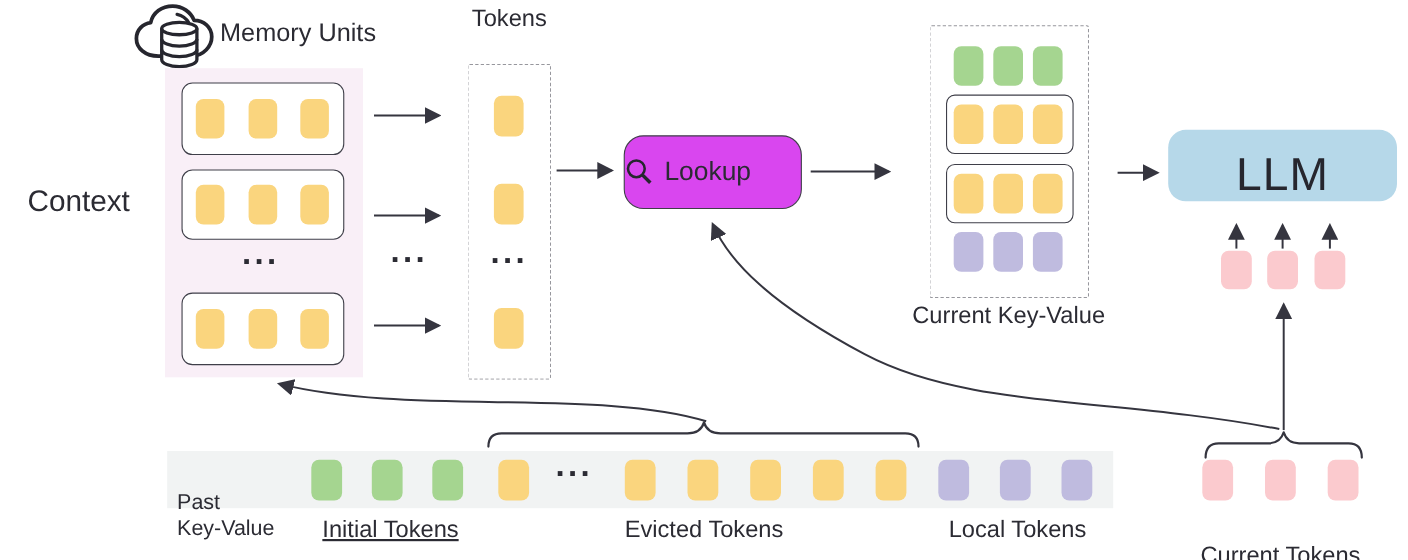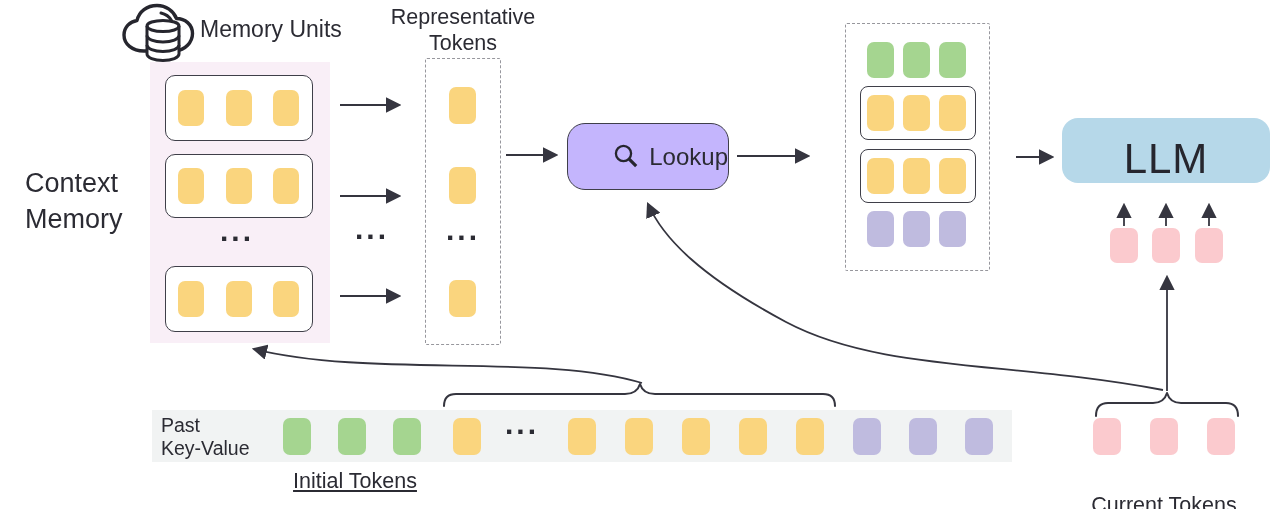--- a/index.html
+++ b/index.html
@@ -6,74 +6,72 @@
   #stage{
     position:relative;width:1280px;height:509px;background:#ffffff;
     font-family:"Liberation Sans","DejaVu Sans",sans-serif;
     color:var(--ink,#2b2b33);overflow:hidden;
   }
   .abs{position:absolute;}
   .label{color:var(--ink,#2b2b33);}
   .big-label{font-size:27px;line-height:1.32;}
   .mid-label{font-size:23px;}
   .sm-label{font-size:21.5px;line-height:1.22;text-align:center;}
-  .tiny-label{font-size:19.5px;line-height:1.18;}
+  .tiny-label{font-size:19.5px;line-height:1.18;margin-top:32px;}
   .dots{font-size:30px;font-weight:700;letter-spacing:3px;line-height:1;color:var(--ink,#2b2b33);}
   .token{position:absolute;border-radius:7px;}
   .tok-yellow{background:var(--token-yellow,#fad57e);}
   .tok-green{background:var(--token-green,#a5d590);}
   .tok-purple{background:var(--token-purple,#bfbbdf);}
   .tok-pink{background:var(--token-pink,#fbcace);}
   .memory-bg{background:var(--memory-bg,#f9eff7);}
   .mu-box{
     position:absolute;background:#fff;border:1.3px solid var(--box-border,#3f3f49);
     border-radius:10px;
   }
   .dashed-box{
     position:absolute;border:1.6px dashed var(--dash-border,#97979d);
     background:transparent;border-radius:2px;
   }
   .lookup-box{
-    position:absolute;background:#c4b5fd;border:1.6px solid var(--box-border,#3f3f49);
-    border-radius:18px;display:flex;align-items:center;justify-content:flex-end;gap:9px;
+    position:absolute;background:#d946ef;border:1.6px solid var(--box-border,#3f3f49);
+    border-radius:18px;display:flex;align-items:center;justify-content:flex-start;gap:9px;
   }
   .lookup-box span{font-size:24px;color:var(--ink,#2b2b33);}
   .llm-box{
     position:absolute;background:var(--llm-blue,#b6d8e9);border-radius:16px;
     display:flex;align-items:center;justify-content:center;
   }
   .llm-box span{font-size:42px;font-weight:500;letter-spacing:1px;color:#26262e;}
   .gray-bar{background:var(--bar-bg,#f1f3f3);}
   svg.overlay{position:absolute;left:0;top:0;pointer-events:none;}
 </style>
 </head>
 <body>
 
 <div id="stage">
 
   <div class="abs label big-label" style="left:25px;top:166px;">
     <div>Context</div>
-    <div>Memory</div>
   </div>
 
   <svg class="abs" style="left:116px;top:1px;" width="86" height="64" viewBox="0 0 86 64">
     <path d="M28,50 C16,50 8,43 8,34 C8,26 14,20.5 21,19.5 C23,10.5 31,4.5 41,4.5 C50,4.5 57.5,10 60.5,17.5 C69,17.5 76.5,23.5 76.5,32.5 C76.5,41.5 69,49 59.5,50 Z" fill="#ffffff" stroke="#26262e" stroke-width="3.4" stroke-linejoin="round"></path>
     <path d="M45,12 Q52,13.5 55.5,19.5" fill="none" stroke="#26262e" stroke-width="3" stroke-linecap="round"></path>
     <g>
       <path d="M31,25 L31,53 C31,56.5 38,59.5 47,59.5 C56,59.5 63,56.5 63,53 L63,25 Z" fill="#ffffff" stroke="none"></path>
       <ellipse cx="47" cy="25" rx="16" ry="5.6" fill="#ffffff" stroke="#26262e" stroke-width="3"></ellipse>
       <path d="M31,25 L31,53 C31,56.5 38,59.5 47,59.5 C56,59.5 63,56.5 63,53 L63,25" fill="none" stroke="#26262e" stroke-width="3"></path>
       <path d="M31,34.5 C31,38 38,41 47,41 C56,41 63,38 63,34.5" fill="none" stroke="#26262e" stroke-width="3"></path>
       <path d="M31,44 C31,47.5 38,50.5 47,50.5 C56,50.5 63,47.5 63,44" fill="none" stroke="#26262e" stroke-width="3"></path>
     </g>
   </svg>
   <div class="abs label mid-label" style="left:200px;top:16px;">Memory Units</div>
 
   <div class="abs label sm-label" style="left:383px;top:4px;width:160px;">
-    <div>Representative</div>
     <div>Tokens</div>
   </div>
 
   <div class="abs memory-bg" style="left:150px;top:62px;width:180px;height:281px;"></div>
 
   <div class="mu-box" style="left:165px;top:75px;width:146px;height:64px;">
     <div class="token tok-yellow" style="left:12px;top:14px;width:26px;height:36px;"></div>
     <div class="token tok-yellow" style="left:60px;top:14px;width:26px;height:36px;"></div>
     <div class="token tok-yellow" style="left:107px;top:14px;width:26px;height:36px;"></div>
   </div>
@@ -120,20 +118,21 @@
       <div class="token tok-yellow" style="left:6px;top:8px;width:27px;height:36px;"></div>
       <div class="token tok-yellow" style="left:42px;top:8px;width:27px;height:36px;"></div>
       <div class="token tok-yellow" style="left:78px;top:8px;width:27px;height:36px;"></div>
     </div>
 
     <div class="token tok-purple" style="left:21px;top:187px;width:27px;height:36px;"></div>
     <div class="token tok-purple" style="left:57px;top:187px;width:27px;height:36px;"></div>
     <div class="token tok-purple" style="left:93px;top:187px;width:27px;height:36px;"></div>
   </div>
   <div class="abs label sm-label" style="left:817px;top:274px;width:200px;">
+    <div>Current Key-Value</div>
   </div>
 
   <div class="llm-box" style="left:1062px;top:118px;width:208px;height:65px;align-items:flex-end;">
     <span>LLM</span>
   </div>
   <div class="token tok-pink" style="left:1110px;top:228px;width:28px;height:35px;"></div>
   <div class="token tok-pink" style="left:1152px;top:228px;width:28px;height:35px;"></div>
   <div class="token tok-pink" style="left:1195px;top:228px;width:28px;height:35px;"></div>
 
   <div class="abs gray-bar" style="left:152px;top:410px;width:860px;height:52px;"></div>
@@ -156,20 +155,22 @@
 
   <div class="token tok-purple" style="left:853px;top:418px;width:28px;height:37px;"></div>
   <div class="token tok-purple" style="left:909px;top:418px;width:28px;height:37px;"></div>
   <div class="token tok-purple" style="left:965px;top:418px;width:28px;height:37px;"></div>
 
   <div class="token tok-pink" style="left:1093px;top:418px;width:28px;height:37px;"></div>
   <div class="token tok-pink" style="left:1150px;top:418px;width:28px;height:37px;"></div>
   <div class="token tok-pink" style="left:1207px;top:418px;width:28px;height:37px;"></div>
 
   <div class="abs label sm-label" style="left:275px;top:468px;width:160px;text-decoration:underline;">Initial Tokens</div>
+  <div class="abs label sm-label" style="left:550px;top:468px;width:180px;">Evicted Tokens</div>
+  <div class="abs label sm-label" style="left:845px;top:468px;width:160px;">Local Tokens</div>
   <div class="abs label sm-label" style="left:1074px;top:468px;width:180px;margin-top:24px;">Current Tokens</div>
 
   <svg class="overlay" width="1280" height="509" viewBox="0 0 1280 509">
     <defs>
       <marker id="ah" viewBox="0 0 10 10" refX="8.5" refY="5" markerWidth="8.5" markerHeight="8.5" orient="auto-start-reverse">
         <path d="M0,0 L10,5 L0,10 Z" fill="#35353f"></path>
       </marker>
     </defs>
     <g stroke="#35353f" stroke-width="1.8" fill="none">
 

